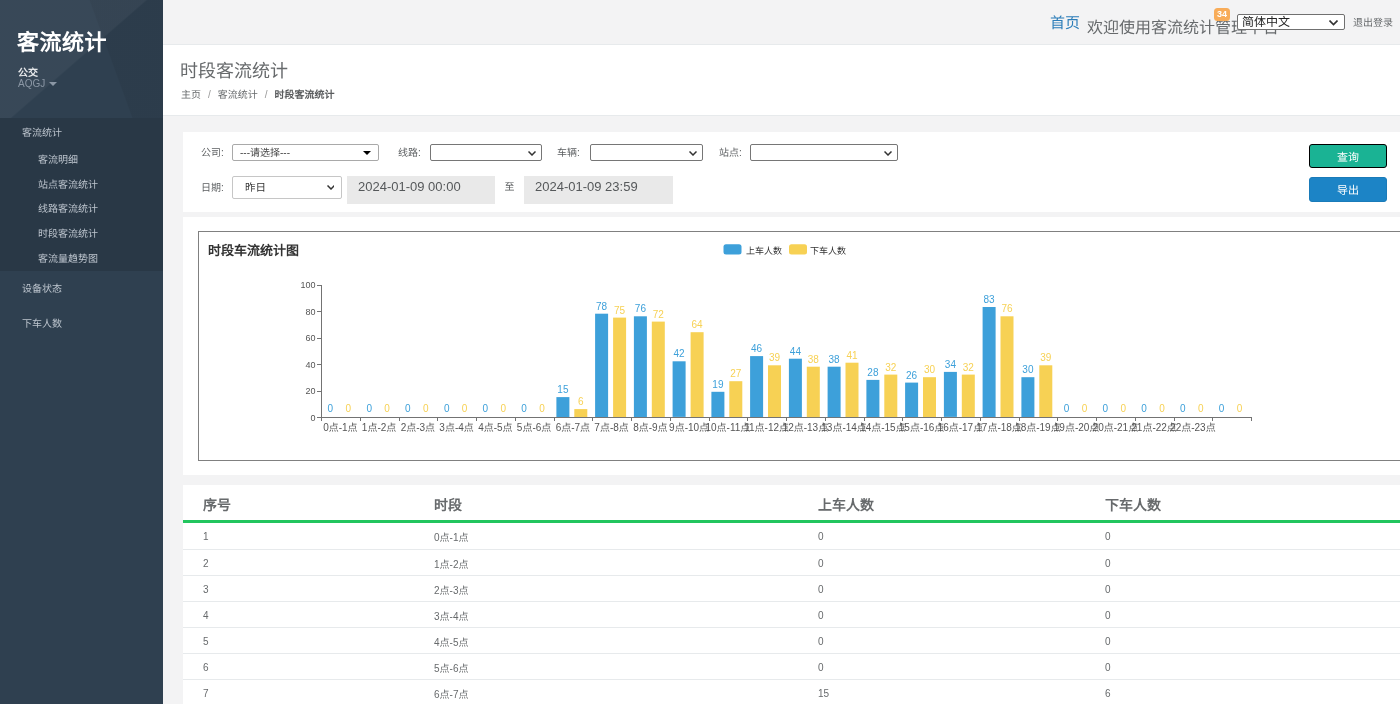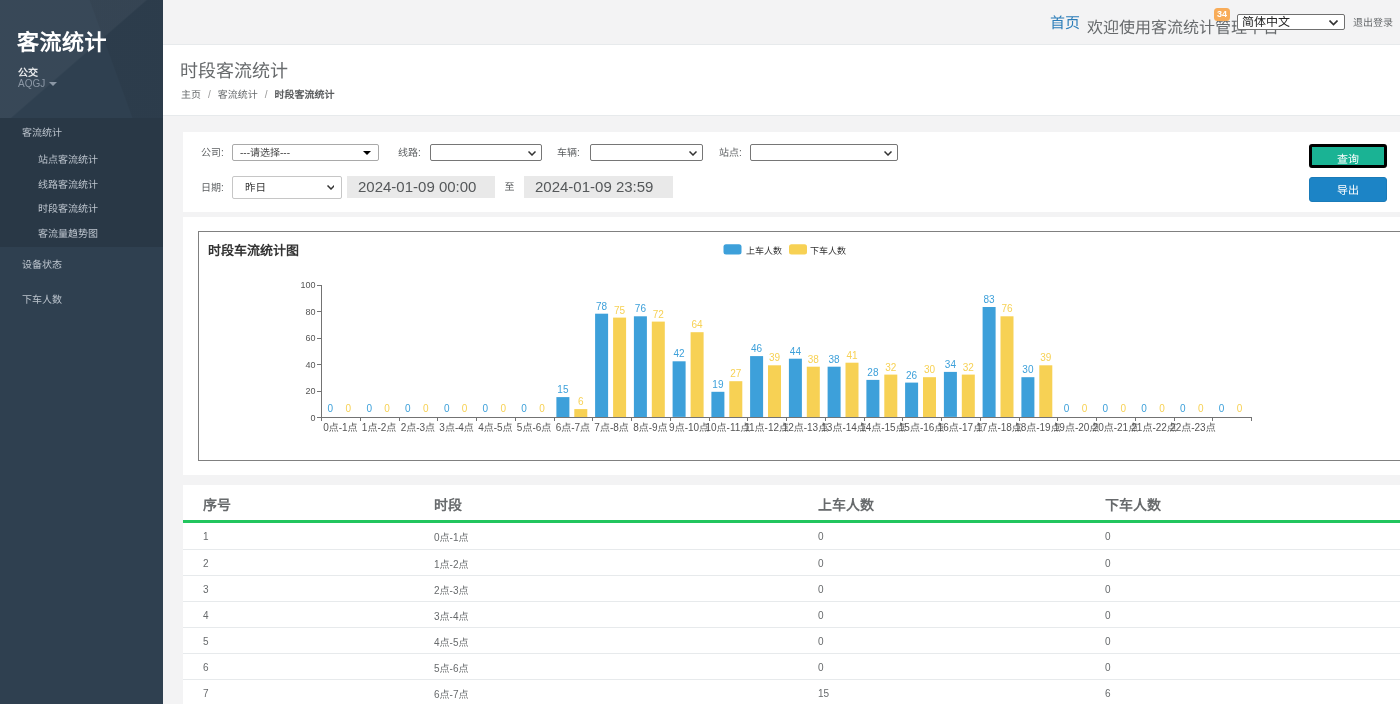--- a/index.html
+++ b/index.html
@@ -33,24 +33,24 @@
 .bcrumb b { color:#5a5c5e; }
 .bcrumb .sep { color:#999; margin:0 7px; }
 #filter { position:absolute; left:183px; top:131.5px; width:1217px; height:80px; background:#fff; }
 .flabel { position:absolute; font-size:10px; color:#5b5e60; line-height:17px; }
 .fsel { position:absolute; height:17px; border:1px solid #767676; border-radius:2px; background:#fff; }
 .fsel svg { position:absolute; right:5px; top:6px; }
 .csel { position:absolute; height:17px; border:1px solid #a9a9a9; border-radius:2px; background:#fff; font-size:10px; color:#4a4a4a; line-height:15px; padding-left:7px; }
 .csel .tri { position:absolute; right:7px; top:6px; width:0; height:0; border-left:4px solid transparent; border-right:4px solid transparent; border-top:4.5px solid #000; }
 .dsel { position:absolute; height:23px; border:1px solid #c6c6c6; border-radius:2px; background:#fff; font-size:10.5px; color:#333; line-height:21px; padding-left:12px; }
 .dsel svg { position:absolute; right:7px; top:8px; }
-.dinput { position:absolute; height:22px; background:#e9e9e9; font-size:15px; color:#55585a; text-align:left; padding-left:11px; line-height:22px; }
+.dinput { position:absolute; height:28px; background:#e9e9e9; font-size:13px; color:#55585a; text-align:left; padding-left:11px; line-height:22px; }
 .zhi { position:absolute; font-size:10px; color:#55585a; text-align:center; line-height:22px; }
 .btn { position:absolute; left:1126px; width:78px; border-radius:3px; color:#fff; font-size:11px; text-align:center; }
-.btnq { top:12.5px; height:24px; line-height:24px; background:#1ab394; border:3px solid #000000; }
+.btnq { top:12.5px; height:24px; line-height:24px; background:#1ab394; border:1px solid #000000; }
 .btne { top:45px; height:25px; line-height:25px; background:#1c84c6; border:1px solid #1a7bb9; }
 #chartpanel { position:absolute; left:183px; top:217px; width:1217px; height:258px; background:#fff; }
 #chartbox { position:absolute; left:15px; top:14px; width:1280px; height:230px; border:1px solid #808080;padding-left:39px; }
 #chartinner { position:absolute; left:0; top:0; width:1174px; height:228px; overflow:hidden; }
 #sbar { position:absolute; right:0; top:0; width:13px; height:228px; background:#f5f5f5; }
 #sbar .thumb { position:absolute; left:0.5px; top:14px; width:12px; height:190px; background:#c3c3c3; }
 #sbar .arr { position:absolute; left:0; width:13px; height:13px; background:#f5f5f5; text-align:center; }
 #sbar svg { display:block; margin:5.5px auto 0; }
 #tablepanel { position:absolute; left:183px; top:485px; width:1217px; height:219px; background:#fff; }
 .thead { position:absolute; left:0; top:0; width:1217px; height:38px; border-bottom:3px solid #22c55e; font-weight:bold; color:#676a6c; font-size:14px; }
@@ -62,20 +62,21 @@
 </style></head>
 <body>
 <div id="sidebar">
   <div class="tex"></div>
   <div class="sbtitle">客流统计</div>
   <div class="sbco">公交</div>
   <div class="sbuser">AQGJ<span class="caret"></span></div>
   <div id="menu">
     <div class="mact">
       <div class="m1">客流统计</div>
+      <div class="m2">客流明细</div>
 <div class="m2">站点客流统计</div>
 <div class="m2">线路客流统计</div>
 <div class="m2">时段客流统计</div>
 <div class="m2">客流量趋势图</div>
     </div>
     <div class="m1b">设备状态</div>
     <div class="m1b">下车人数</div>
   </div>
 </div>
 <div id="topbar">

